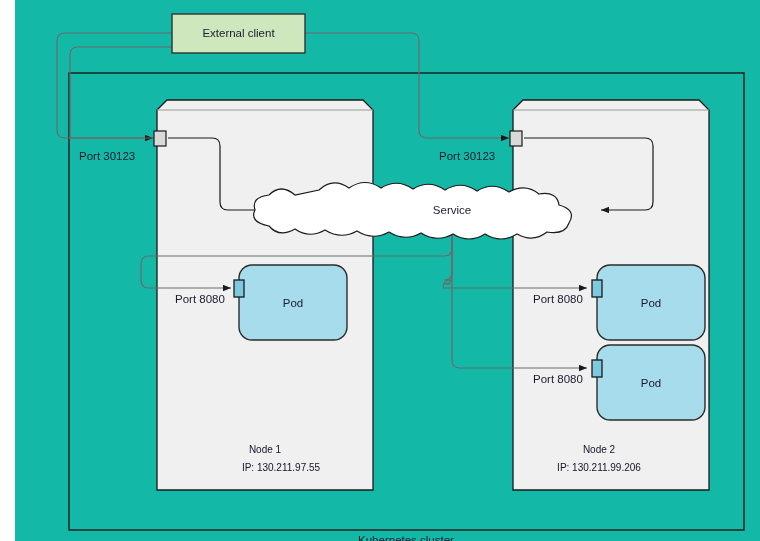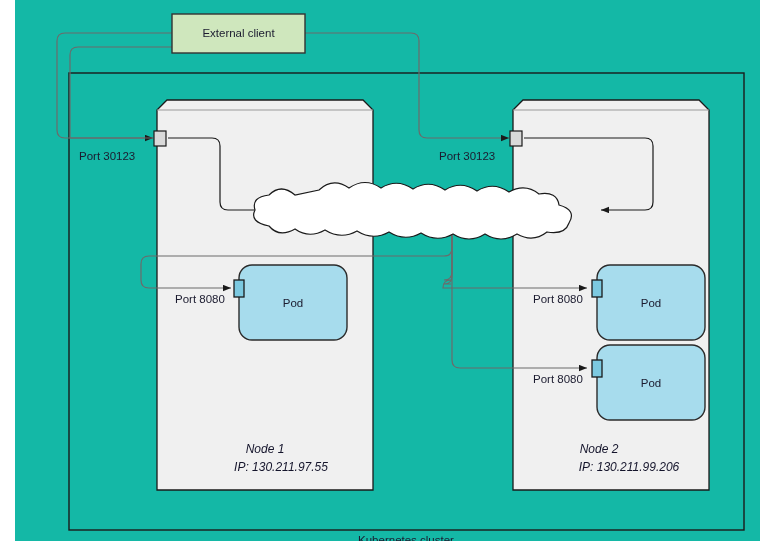--- a/index.html
+++ b/index.html
@@ -29,25 +29,24 @@
     font-size: 11.5px;
     color: #1b1b2f;
     white-space: nowrap;
     line-height: 14px;
     text-align: right;
   }
   .lbl.center {
     text-align: center;
   }
   .node-caption {
-    font-size: 12px;
+    font-size: 10px;
     color: #14142b;
     text-align: center;
     line-height: 17px;
-    font-style: italic;
   }
 </style>
 </head>
 <body>
 
 <div id="canvas">
 
   <svg class="layer" viewBox="0 0 760 541">
     <defs>
       <marker id="arrowDark" markerWidth="9" markerHeight="9" refX="8" refY="3.2" orient="auto" markerUnits="userSpaceOnUse">
@@ -128,20 +127,21 @@
     <g>
       <rect x="582" y="345" width="108" height="75" rx="13" ry="13" fill="#a7dced" stroke="#2b2b2b" stroke-width="1.4"></rect>
       <rect x="577" y="360" width="10" height="17" fill="#7cc9e0" stroke="#1a1a1a" stroke-width="1.3"></rect>
     </g>
 
     <rect x="157" y="14" width="133" height="39" fill="#cfe7bd" stroke="#333333" stroke-width="1.4"></rect>
   </svg>
 
   <div class="lbl center" style="left:157px; top:26px; width:133px;">External client</div>
 
+  <div class="lbl center" style="left:377px; top:203px; width:120px;">Service</div>
 
   <div class="lbl" style="left:64px; top:149px;">Port 30123</div>
 
   <div class="lbl" style="left:424px; top:149px;">Port 30123</div>
 
   <div class="lbl" style="left:160px; top:292px;">Port 8080</div>
 
   <div class="lbl" style="left:518px; top:292px;">Port 8080</div>
 
   <div class="lbl" style="left:518px; top:372px;">Port 8080</div>
@@ -149,17 +149,17 @@
   <div class="lbl center" style="left:224px; top:296px; width:108px;">Pod</div>
 
   <div class="lbl center" style="left:582px; top:296px; width:108px;">Pod</div>
 
   <div class="lbl center" style="left:582px; top:376px; width:108px;">Pod</div>
 
   <div class="lbl center node-caption" style="left:142px; top:441px; width:216px;">Node 1</div>
   <div class="lbl center node-caption" style="left:158px; top:459px; width:216px;">IP: 130.211.97.55</div>
 
   <div class="lbl center node-caption" style="left:484px; top:441px; width:200px;">Node 2</div>
-  <div class="lbl center node-caption" style="left:516px; top:459px; width:196px;">IP: 130.211.99.206</div>
+  <div class="lbl center node-caption" style="left:486px; top:459px; width:196px;">IP: 130.211.99.206</div>
 
   <div class="lbl center" style="left:284px; top:533px; width:214px;">Kubernetes cluster</div>
 
 </div>
 
 </body></html>

